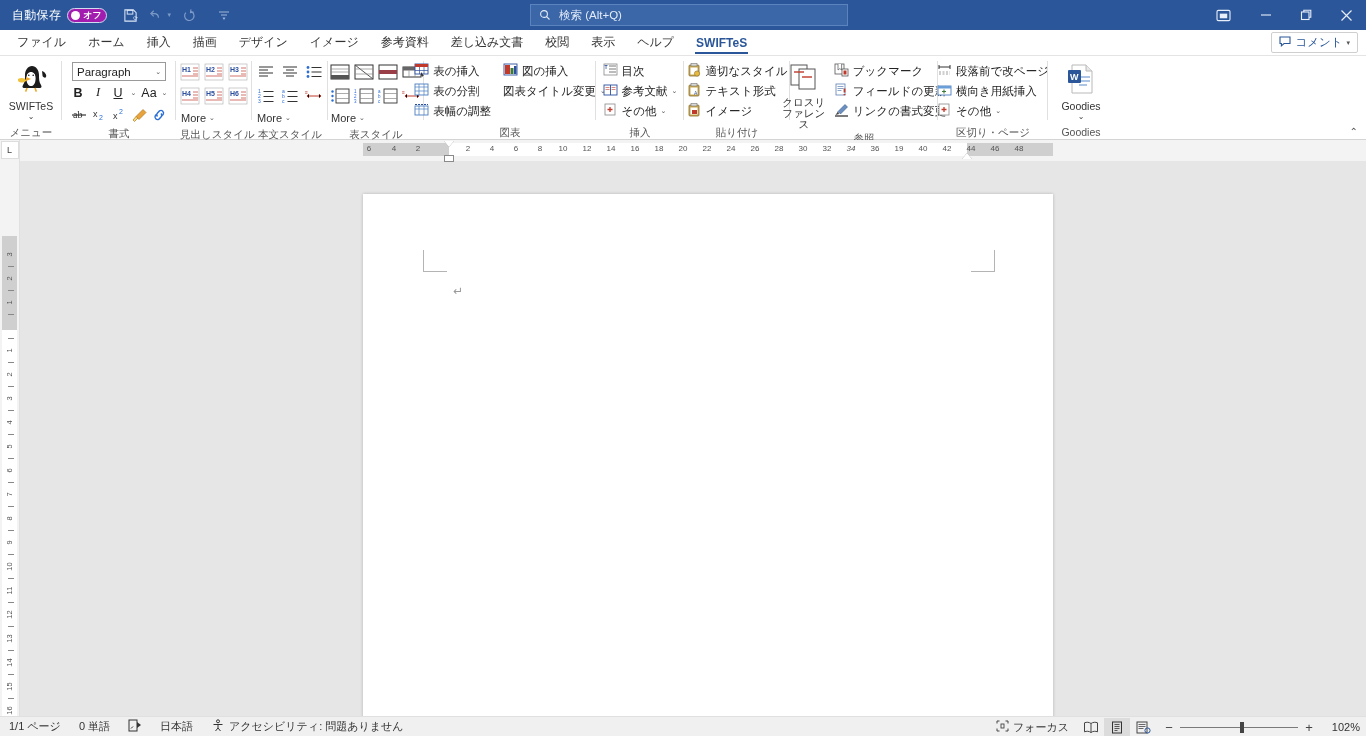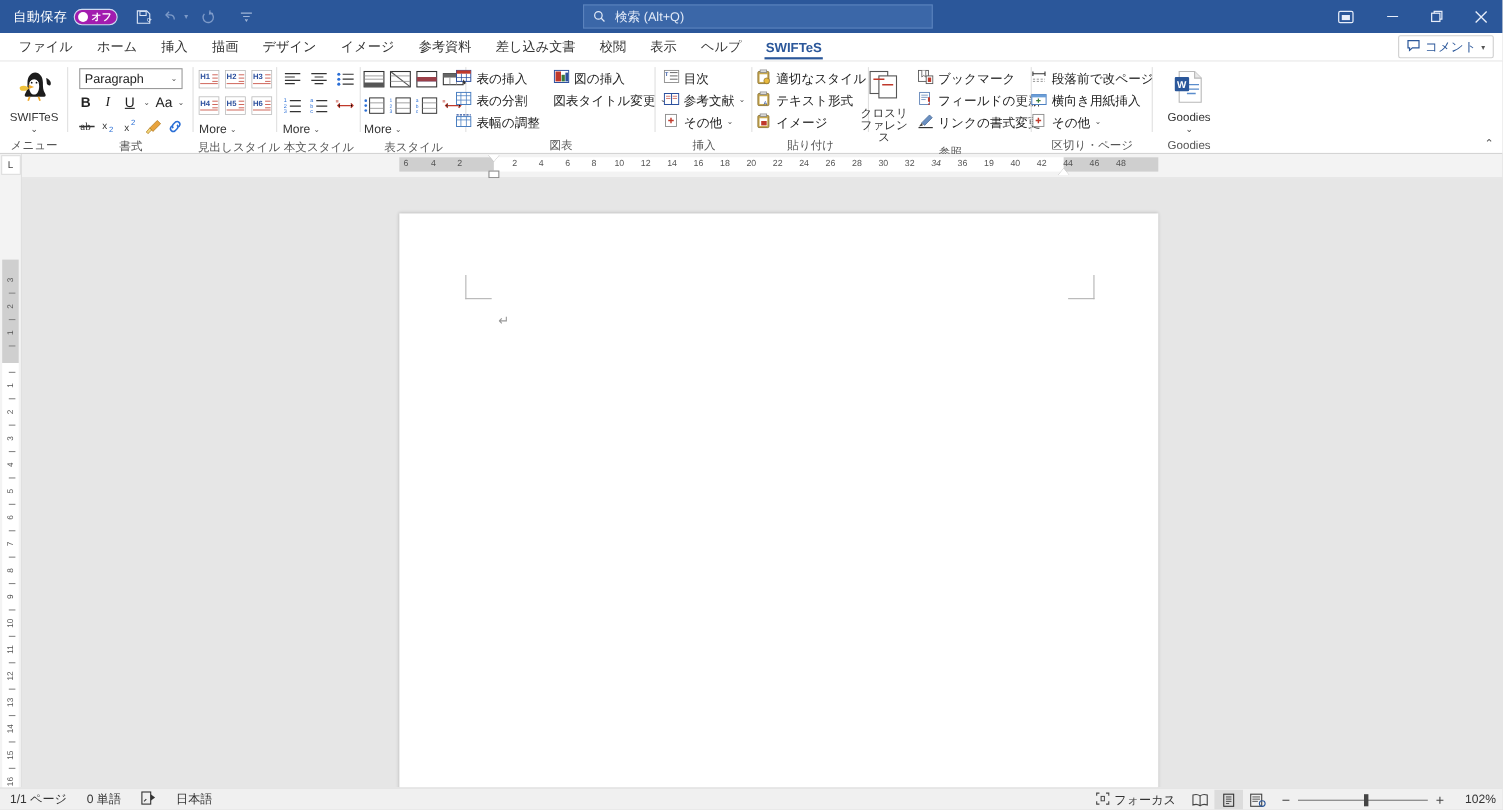--- a/index.html
+++ b/index.html
@@ -962,20 +962,29 @@
       <svg width="14" height="13" viewBox="0 0 14 13">
           <rect x="1" y="1" width="8" height="11" fill="none" stroke="#333" stroke-width="1"></rect>
           <path d="M9 3l4 3-4 3z" fill="#333"></path>
           <path d="M3 9.5l2-2" stroke="#333" stroke-width="1"></path>
         </svg>
     </span>
   </div>
   <div class="sb-item">
     <span>日本語</span>
   </div>
+  <div class="sb-item">
+    <span>
+      <svg width="14" height="13" viewBox="0 0 14 13">
+          <circle cx="7" cy="2.3" r="1.5" fill="none" stroke="#333" stroke-width="1"></circle>
+          <path d="M2.5 5.5h9M7 5.5v3.5M7 9l-2.5 3M7 9l2.5 3" stroke="#333" stroke-width="1" fill="none"></path>
+        </svg>
+    </span>
+    <span>アクセシビリティ: 問題ありません</span>
+  </div>
 
   <div class="sb-right">
     <div class="sb-item">
       <span>
         <svg width="13" height="12" viewBox="0 0 13 12">
             <path d="M1 3.5V1h2.5M12 3.5V1H9.5M1 8.5V11h2.5M12 8.5V11H9.5" fill="none" stroke="#444" stroke-width="1"></path>
             <rect x="5" y="4" width="3" height="4" fill="none" stroke="#444" stroke-width=".9"></rect>
           </svg>
       </span>
       <span>フォーカス</span>

